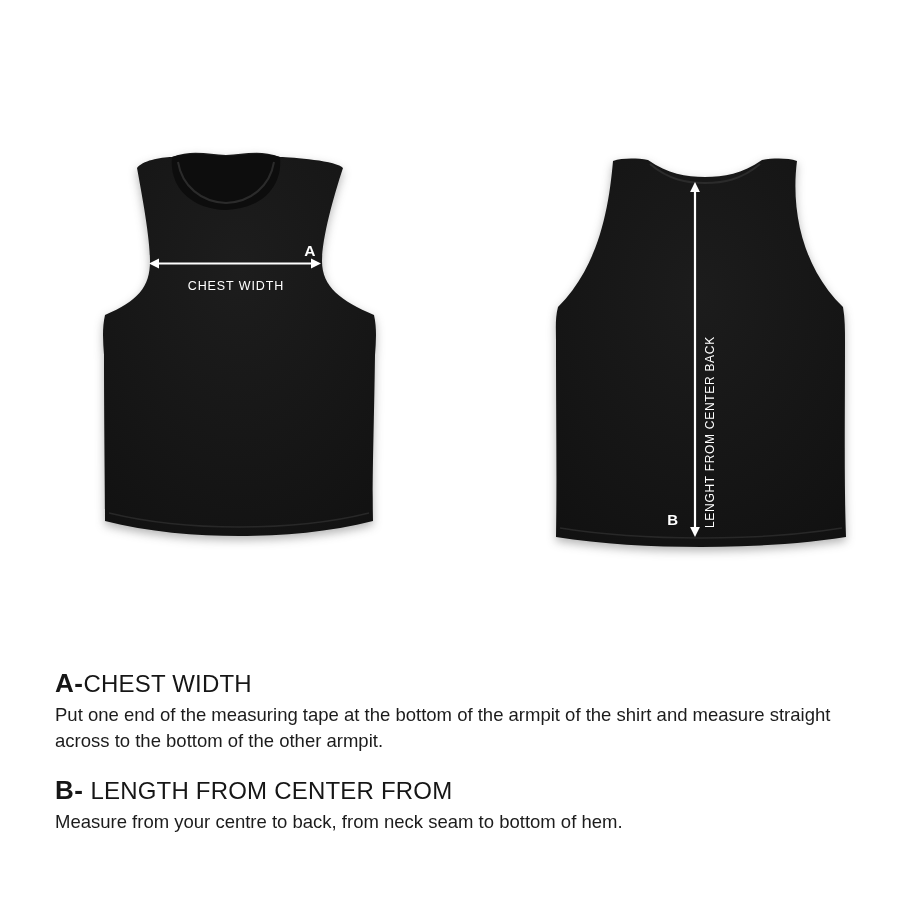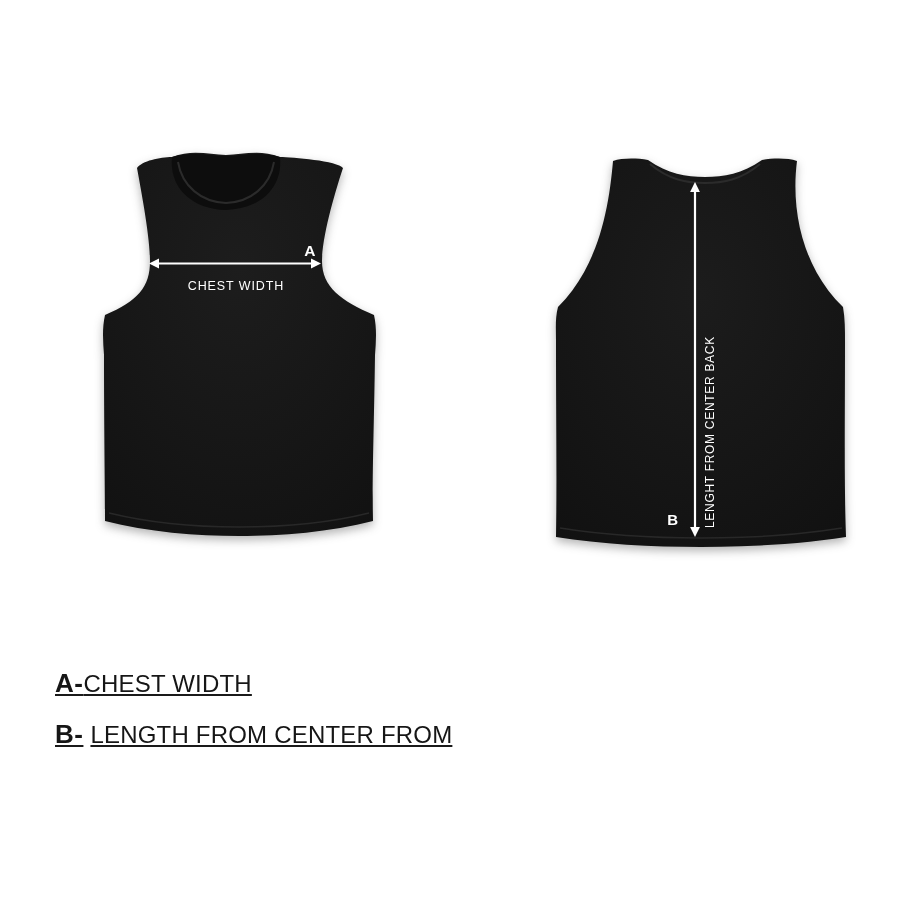--- a/index.html
+++ b/index.html
@@ -23,21 +23,21 @@
   .shirt {
     filter: drop-shadow(0 4px 5px rgba(40,40,40,0.35));
   }
   .legend {
     position: absolute;
     left: 55px;
     top: 668px;
     width: 805px;
     color: #1a1a1a;
   }
-  .section { margin: 0 0 20px 0; text-decoration: underline; }
+  .section { margin: 0 0 20px 0; }
   .section-title {
     font-size: 24px;
     line-height: 1.2;
     color: #161616;
     letter-spacing: 0.2px;
   }
   .section-title .prefix {
     font-weight: bold;
     font-size: 26px;
     letter-spacing: 0.5px;
@@ -133,22 +133,24 @@
       <text transform="translate(714,528) rotate(-90)" fill="#ffffff" font-size="12" letter-spacing="0.7">LENGHT FROM CENTER BACK</text>
     </g>
   </svg>
 
   <div class="legend">
 
     <div class="section">
       <div class="section-title">
         <span class="prefix">A-</span><span>CHEST WIDTH</span>
       </div>
+      <p class="section-body">Put one end of the measuring tape at the bottom of the armpit of the shirt and measure straight across to the bottom of the other armpit.</p>
     </div>
 
     <div class="section">
       <div class="section-title">
         <span class="prefix gap-after">B-</span><span>LENGTH FROM CENTER FROM</span>
       </div>
+      <p class="section-body">Measure from your centre to back, from neck seam to bottom of hem.</p>
     </div>
 
   </div>
 </div>
 
 </body></html>

